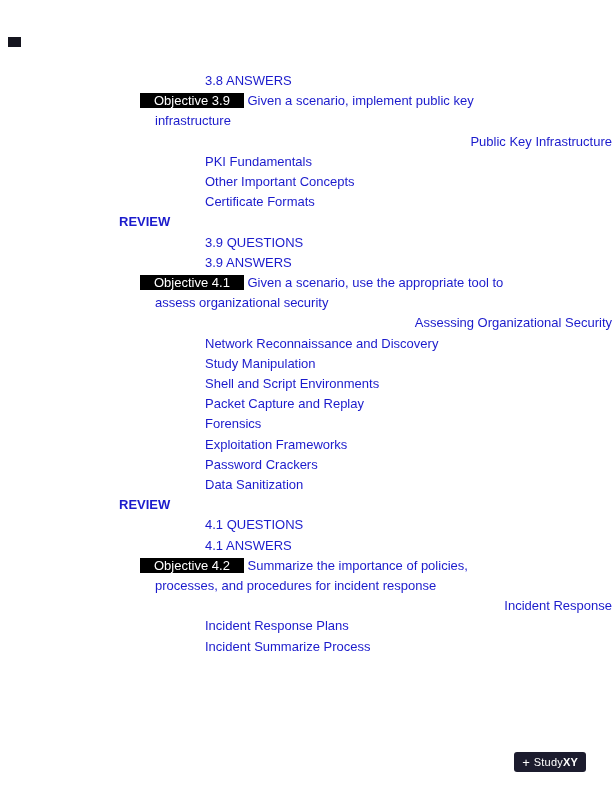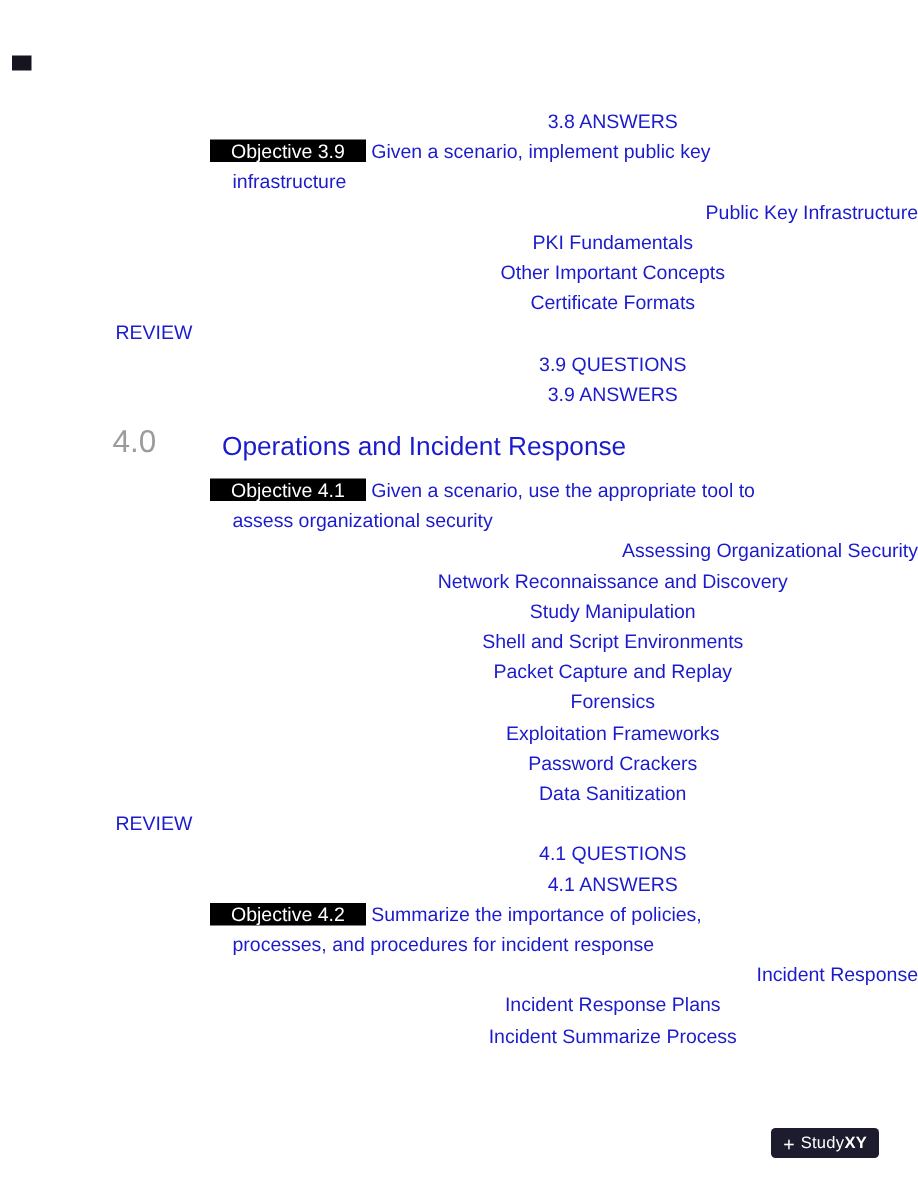--- a/index.html
+++ b/index.html
@@ -29,23 +29,23 @@
     top: 71px;
     left: 0;
     width: 612px;
   }
   .row {
     font-size: 13px;
     line-height: 20.2px;
     white-space: nowrap;
   }
   .toc-link { color: #1b1bcc; cursor: pointer; }
-  .l2-row { margin-left: 205px; text-align: center; }
+  .l2-row { margin-left: 205px; }
   .l1-row { margin-left: 72px; text-align: right; }
-  .review-row { margin-left: 77px; font-weight: normal; }
+  .review-row { margin-left: 119px; font-weight: bold; }
   .objective-row {
     margin-left: 140px;
     max-width: 382px;
     padding-left: 15px;
     text-indent: -15px;
     white-space: normal;
   }
   .objective-badge {
     background: #000000;
     color: #ffffff;
@@ -109,24 +109,20 @@
   <div id="toc">
       <div class="row l2-row"><span class="toc-link">3.8 ANSWERS</span></div>
       <p class="row objective-row"><span class="objective-badge">Objective 3.9</span><span class="objective-text"> Given a scenario, implement public key infrastructure</span></p>
       <div class="row l1-row"><span class="toc-link">Public Key Infrastructure</span></div>
       <div class="row l2-row"><span class="toc-link">PKI Fundamentals</span></div>
       <div class="row l2-row"><span class="toc-link">Other Important Concepts</span></div>
       <div class="row l2-row"><span class="toc-link">Certificate Formats</span></div>
       <div class="row review-row"><span class="toc-link">REVIEW</span></div>
       <div class="row l2-row"><span class="toc-link">3.9 QUESTIONS</span></div>
       <div class="row l2-row"><span class="toc-link">3.9 ANSWERS</span></div>
-      <div class="row section-row">
-        <span class="section-number">4.0</span>
-        <span class="section-title">Operations and Incident Response</span>
-      </div>
       <p class="row objective-row"><span class="objective-badge">Objective 4.1</span><span class="objective-text"> Given a scenario, use the appropriate tool to assess organizational security</span></p>
       <div class="row l1-row"><span class="toc-link">Assessing Organizational Security</span></div>
       <div class="row l2-row"><span class="toc-link">Network Reconnaissance and Discovery</span></div>
       <div class="row l2-row"><span class="toc-link">Study Manipulation</span></div>
       <div class="row l2-row"><span class="toc-link">Shell and Script Environments</span></div>
       <div class="row l2-row"><span class="toc-link">Packet Capture and Replay</span></div>
       <div class="row l2-row"><span class="toc-link">Forensics</span></div>
       <div class="row l2-row"><span class="toc-link">Exploitation Frameworks</span></div>
       <div class="row l2-row"><span class="toc-link">Password Crackers</span></div>
       <div class="row l2-row"><span class="toc-link">Data Sanitization</span></div>

